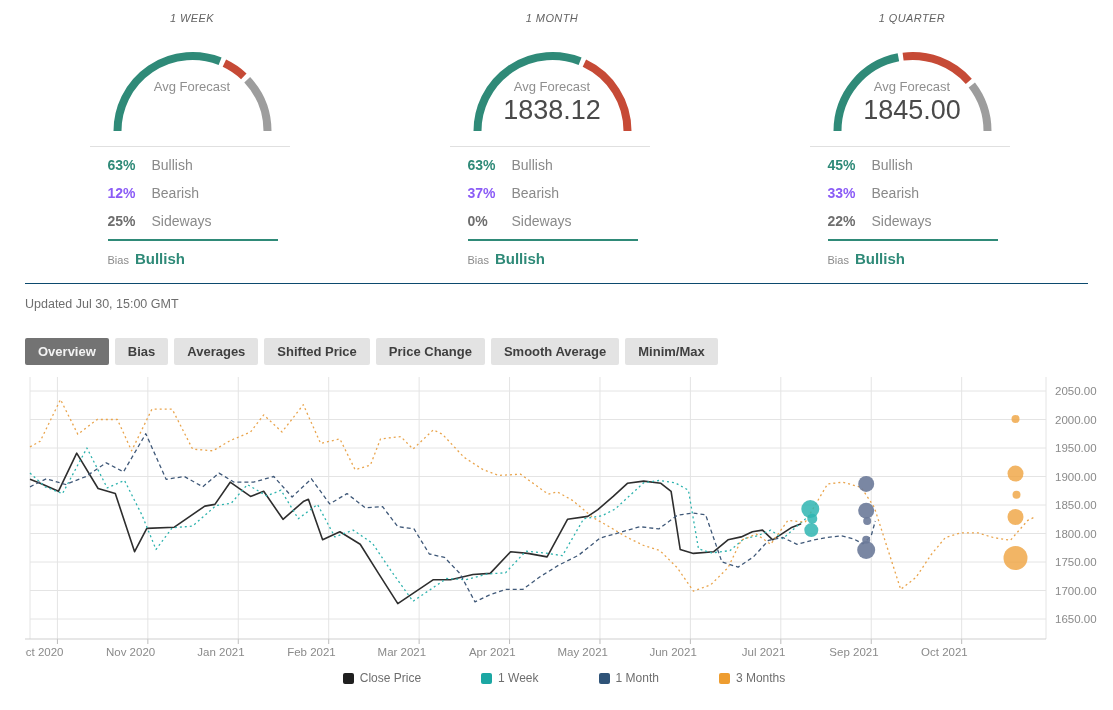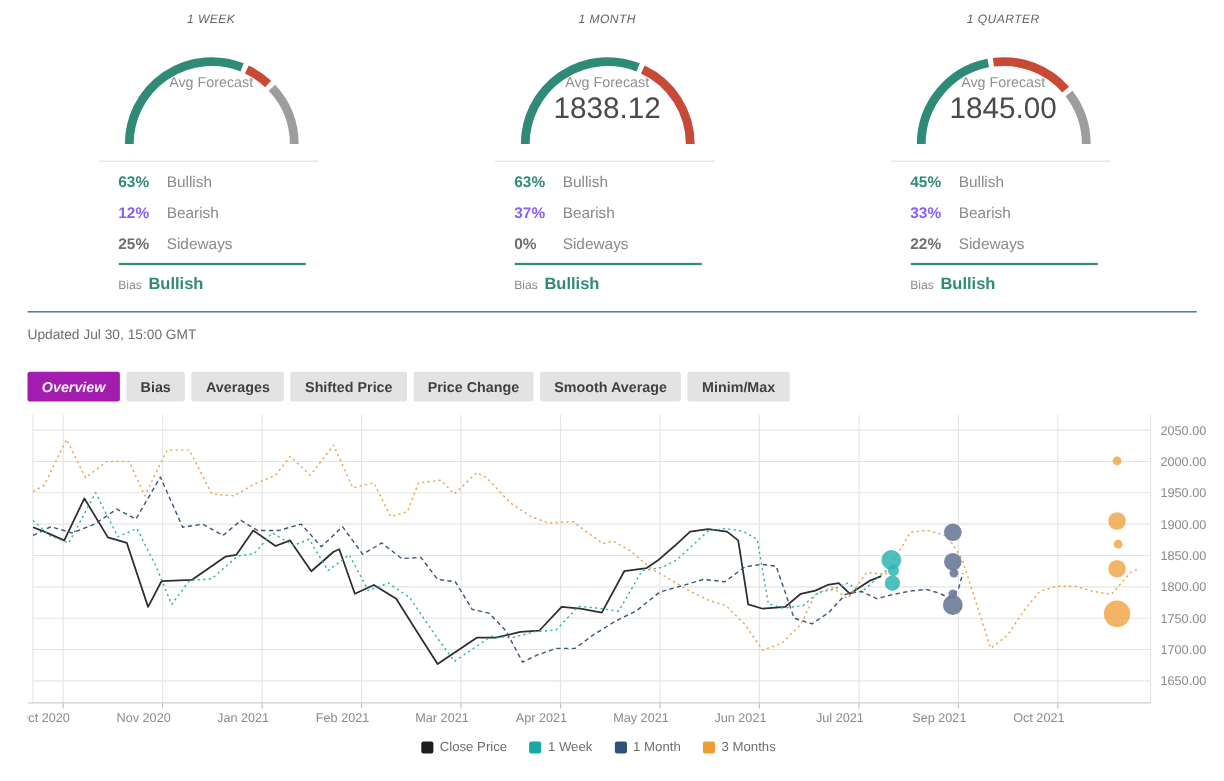--- a/index.html
+++ b/index.html
@@ -2,41 +2,41 @@
 <html><head>
 <meta charset="utf-8">
 <style>
   html,body{margin:0;padding:0;background:#fff;font-family:"Liberation Sans",sans-serif;}
   body{width:1113px;height:710px;overflow:hidden;color:#444;}
   .cards{display:flex;padding:10px 0 0 12px;}
   .card{width:360px;display:flex;flex-direction:column;align-items:center;}
   .card-inner{width:205px;display:flex;flex-direction:column;}
   .gauge-title{text-align:center;font-size:11px;font-style:italic;color:#636363;letter-spacing:.4px;margin:2px 0 3px 0;}
   .gauge-wrap{position:relative;width:205px;height:112px;}
-  .gauge-text{position:absolute;left:0;right:0;top:40px;text-align:center;}
+  .gauge-text{position:absolute;left:0;right:0;top:52px;text-align:center;}
   .avg-label{font-size:13px;color:#8f8f8f;}
   .avg-value{font-size:27px;color:#4a4a4a;margin-top:1px;}
   .stats{border-top:1px solid #e0e0e0;margin-top:7px;padding-top:4px;width:200px;}
   .stat-row{display:flex;align-items:center;padding:6px 0 6px 18px;font-size:14px;}
   .stat-pct{font-weight:bold;width:44px;}
   .stat-pct.bullish{color:#2f8a78;}
   .stat-pct.bearish{color:#8b5cf6;}
   .stat-pct.sideways{color:#6e6e6e;}
   .stat-label{color:#8a8a8a;}
   .bias-divider{border-bottom:2px solid #2f8a78;margin:4px 0 9px 18px;width:170px;}
   .bias-row{padding-left:18px;display:flex;align-items:baseline;}
   .bias-label{font-size:11px;color:#8a8a8a;margin-right:6px;}
   .bias-value{font-size:15px;font-weight:bold;color:#2f8a78;}
   .updated{margin:16px 25px 0 25px;border-top:1px solid #0c4a6e;padding-top:13px;font-size:12.5px;color:#6e6e6e;}
   .tabs{display:flex;gap:6px;margin:27px 0 10px 25px;}
   .tab{background:#e3e3e3;color:#3f3f3f;font-weight:bold;font-size:13px;padding:6px 13px;border-radius:2px;cursor:pointer;white-space:nowrap;}
-  .tab.active{background:#a21caf;color:#f3f3f3;font-style:italic;}
+  .tab.active{background:#737373;color:#f3f3f3;}
   .chart-wrap{margin-left:25px;width:1088px;}
   .legend{display:flex;justify-content:center;gap:20px;margin-top:2px;font-size:12px;color:#6e6e6e;width:1088px;}
-  .legend-item{display:flex;align-items:center;gap:6px;cursor:pointer;}
+  .legend-item{display:flex;align-items:center;gap:6px;cursor:pointer;margin-left:40px;}
   .legend-sq{display:inline-block;width:11px;height:11px;border-radius:2px;}
 </style>
 </head>
 <body>
 
 <div class="cards">
 
   <div class="card">
     <div class="card-inner">
       <div class="gauge-title">1 WEEK</div>

